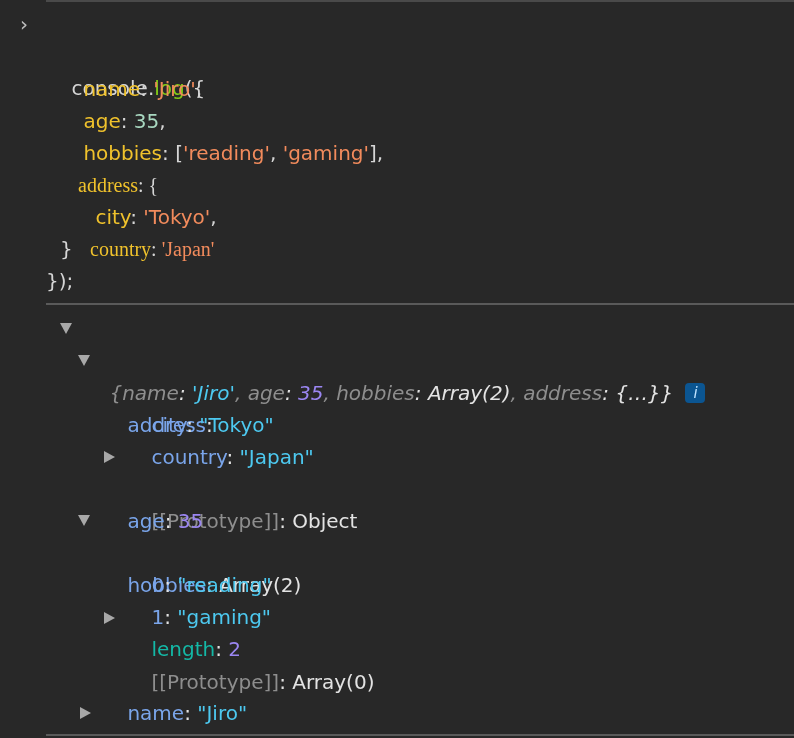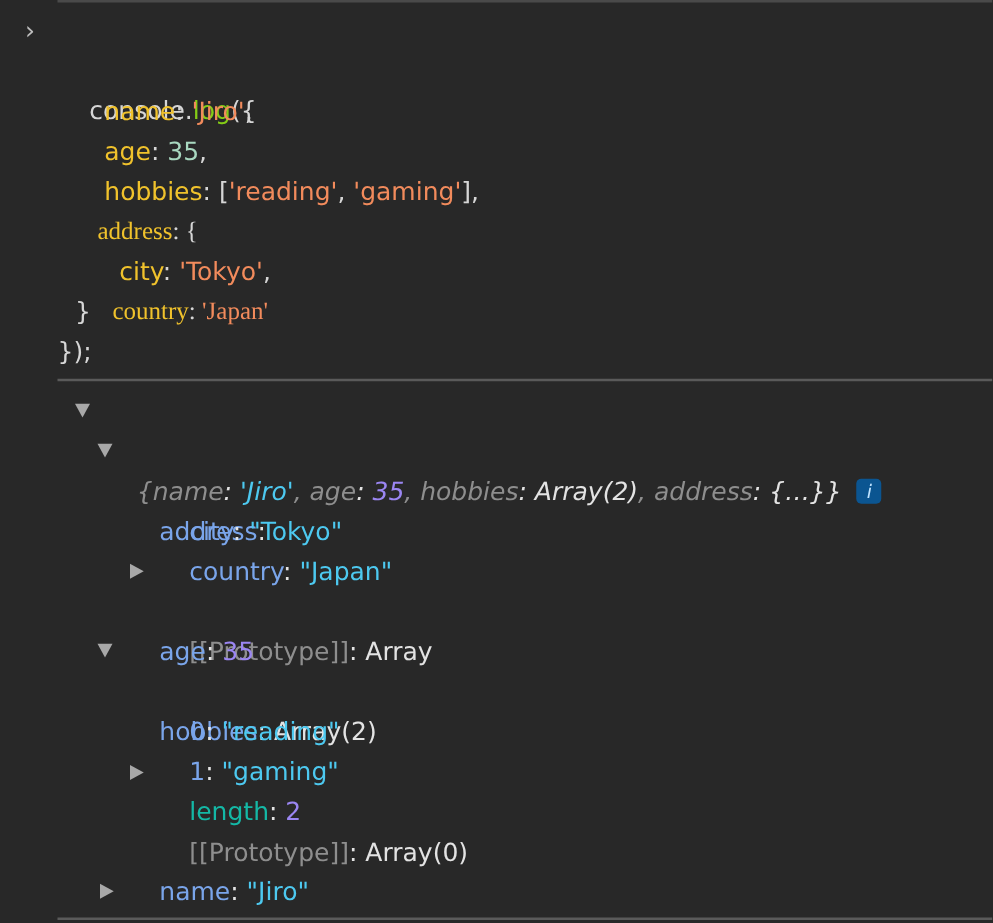--- a/index.html
+++ b/index.html
@@ -84,21 +84,21 @@
     <span class="okey">address</span><span class="owhite">:</span>
   </div>
   <div class="line" style="top:377px;left:126px;">
     <span class="okey">city</span><span class="owhite">: </span><span class="ostr">"Tokyo"</span>
   </div>
   <div class="line" style="top:409px;left:126px;">
     <span class="okey">country</span><span class="owhite">: </span><span class="ostr">"Japan"</span>
   </div>
   <div class="line" style="top:441px;left:126px;">
     <span class="tri tri-right" style="left:-22px;top:10px;"></span>
-    <span class="ogray">[[Prototype]]</span><span class="owhite">: </span><span class="owhite">Array</span>
+    <span class="ogray">[[Prototype]]</span><span class="owhite">: </span><span class="owhite">Object</span>
   </div>
 
   <div class="line" style="top:473px;left:102px;">
     <span class="okey">age</span><span class="owhite">: </span><span class="onum">35</span>
   </div>
 
   <div class="line" style="top:505px;left:102px;">
     <span class="tri tri-down" style="left:-24px;top:10px;"></span>
     <span class="okey">hobbies</span><span class="owhite">: </span><span class="owhite">Array(2)</span>
   </div>

